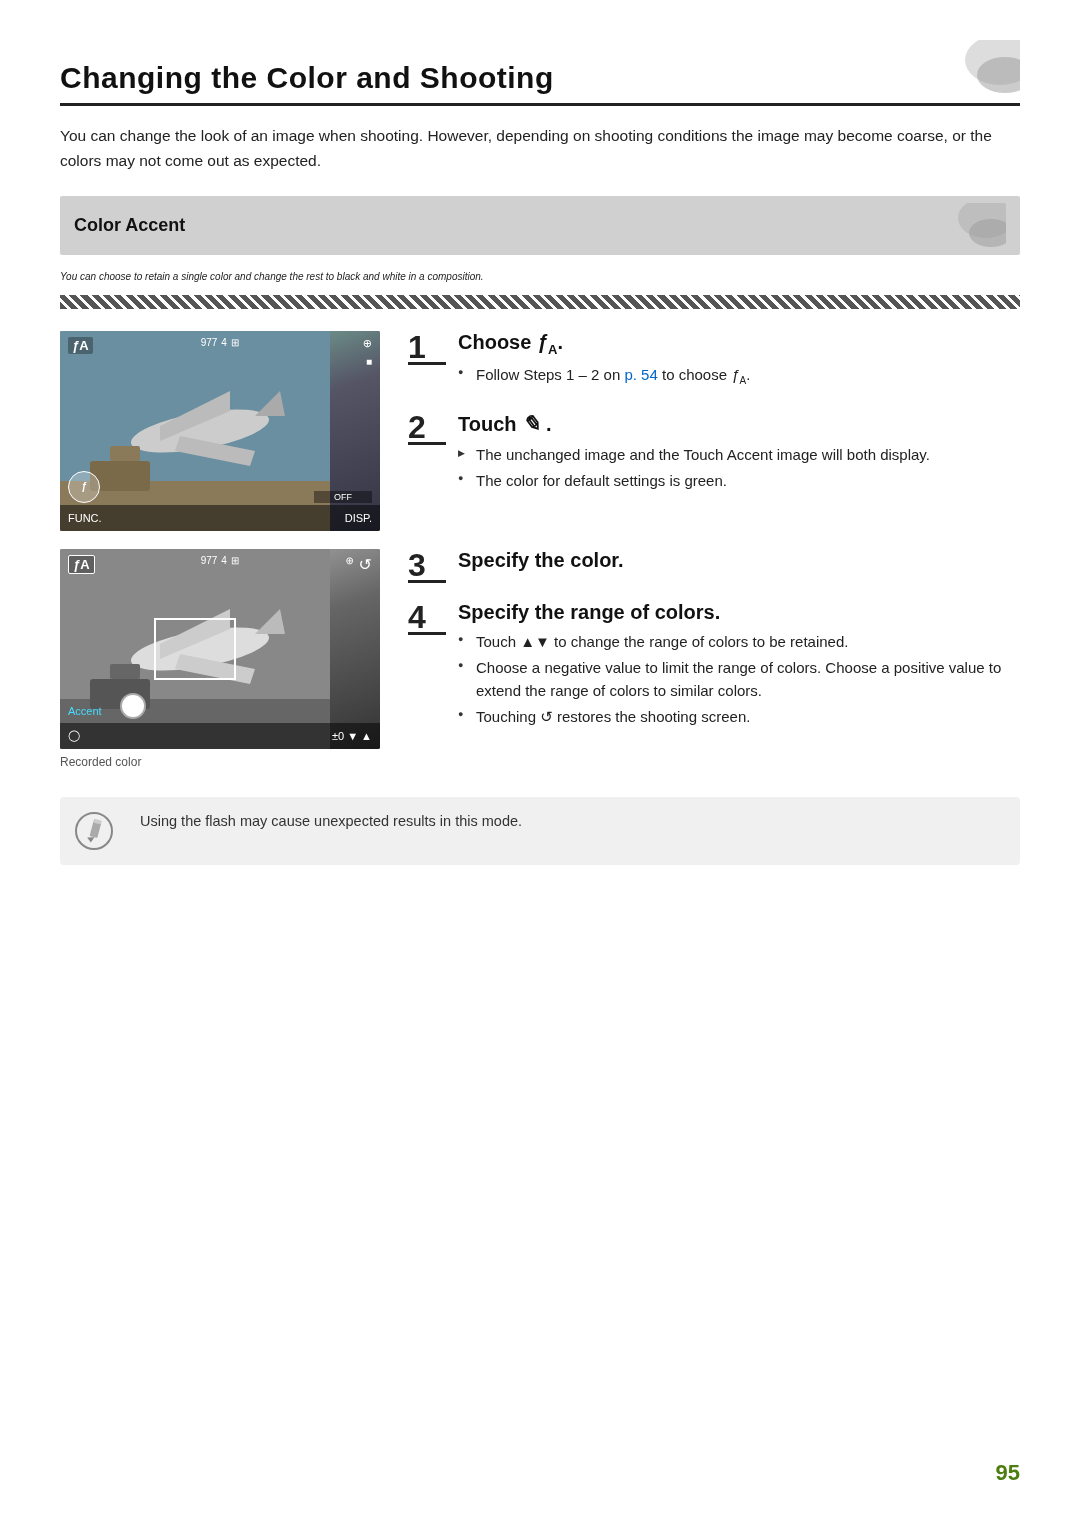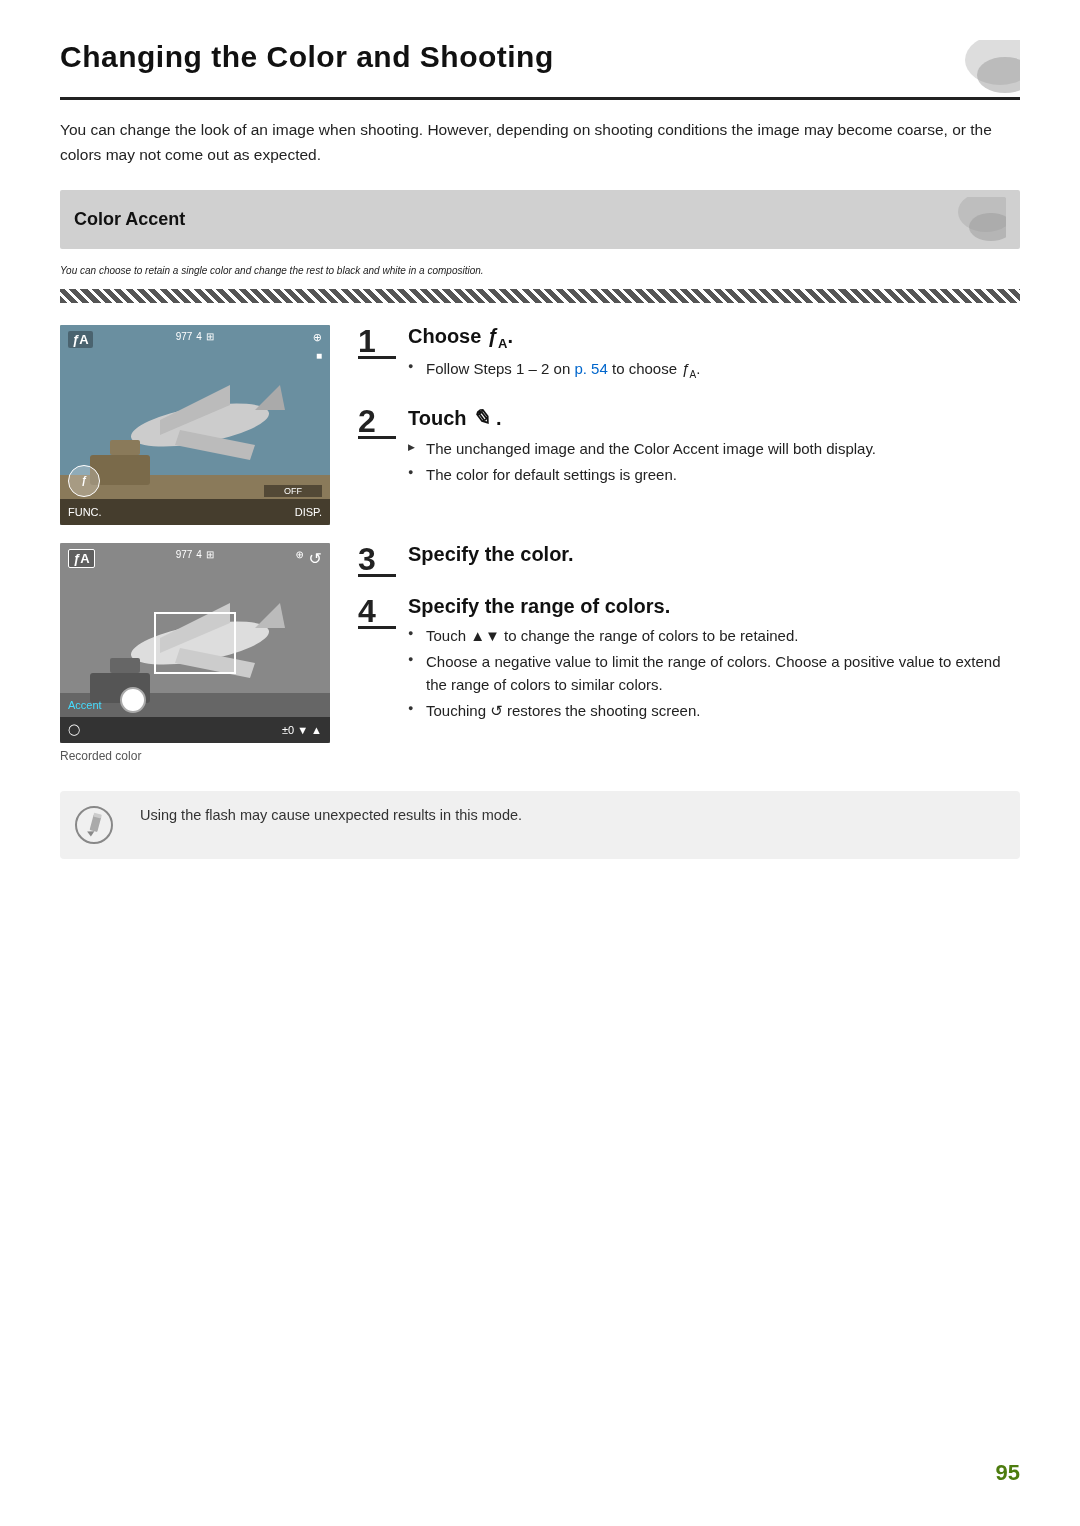--- a/index.html
+++ b/index.html
@@ -11,24 +11,24 @@
       width: 1080px;
       min-height: 1526px;
       padding: 40px 60px 60px 60px;
       position: relative;
     }
 
     
     .page-title-bar {
       background: #fff;
       border-bottom: 3px solid #222;
-      padding-bottom: 2px;
+      padding-bottom: 8px;
       margin-bottom: 18px;
       display: flex;
-      align-items: flex-start;
+      align-items: flex-end;
       justify-content: space-between;
     }
     .page-title {
       font-size: 30px;
       font-weight: 900;
       color: #111;
       letter-spacing: 0.5px;
     }
     .title-icon {
       width: 70px;
@@ -90,21 +90,21 @@
       gap: 28px;
       margin-bottom: 18px;
     }
     .left-images {
       flex: 0 0 270px;
       display: flex;
       flex-direction: column;
       gap: 10px;
     }
     .camera-image {
-      width: 270px;
+      width: 320px;
       height: 200px;
       background: #555;
       border-radius: 2px;
       position: relative;
       overflow: hidden;
     }
     .camera-screen {
       width: 100%;
       height: 100%;
       background: linear-gradient(135deg, #888 0%, #444 40%, #777 70%, #333 100%);
@@ -368,21 +368,21 @@
       </div>
     </div>
 
     <div class="step">
       <div class="step-number">2</div>
       <div class="step-content">
         <div class="step-title">
           Touch <span style="font-style:italic; font-size:22px;">✎</span> .
         </div>
         <ul class="step-bullets">
-          <li class="bullet-triangle">The unchanged image and the Color Accent image will both display.</li>
+          <li class="bullet-triangle">The unchanged image and the Touch Accent image will both display.</li>
           <li class="bullet-circle">The color for default settings is green.</li>
         </ul>
       </div>
     </div>
   </div>
 </div>
 
 <div class="steps-lower">
   <div class="steps-lower-left">
     <div class="camera-image img2" style="margin-bottom:6px;">

